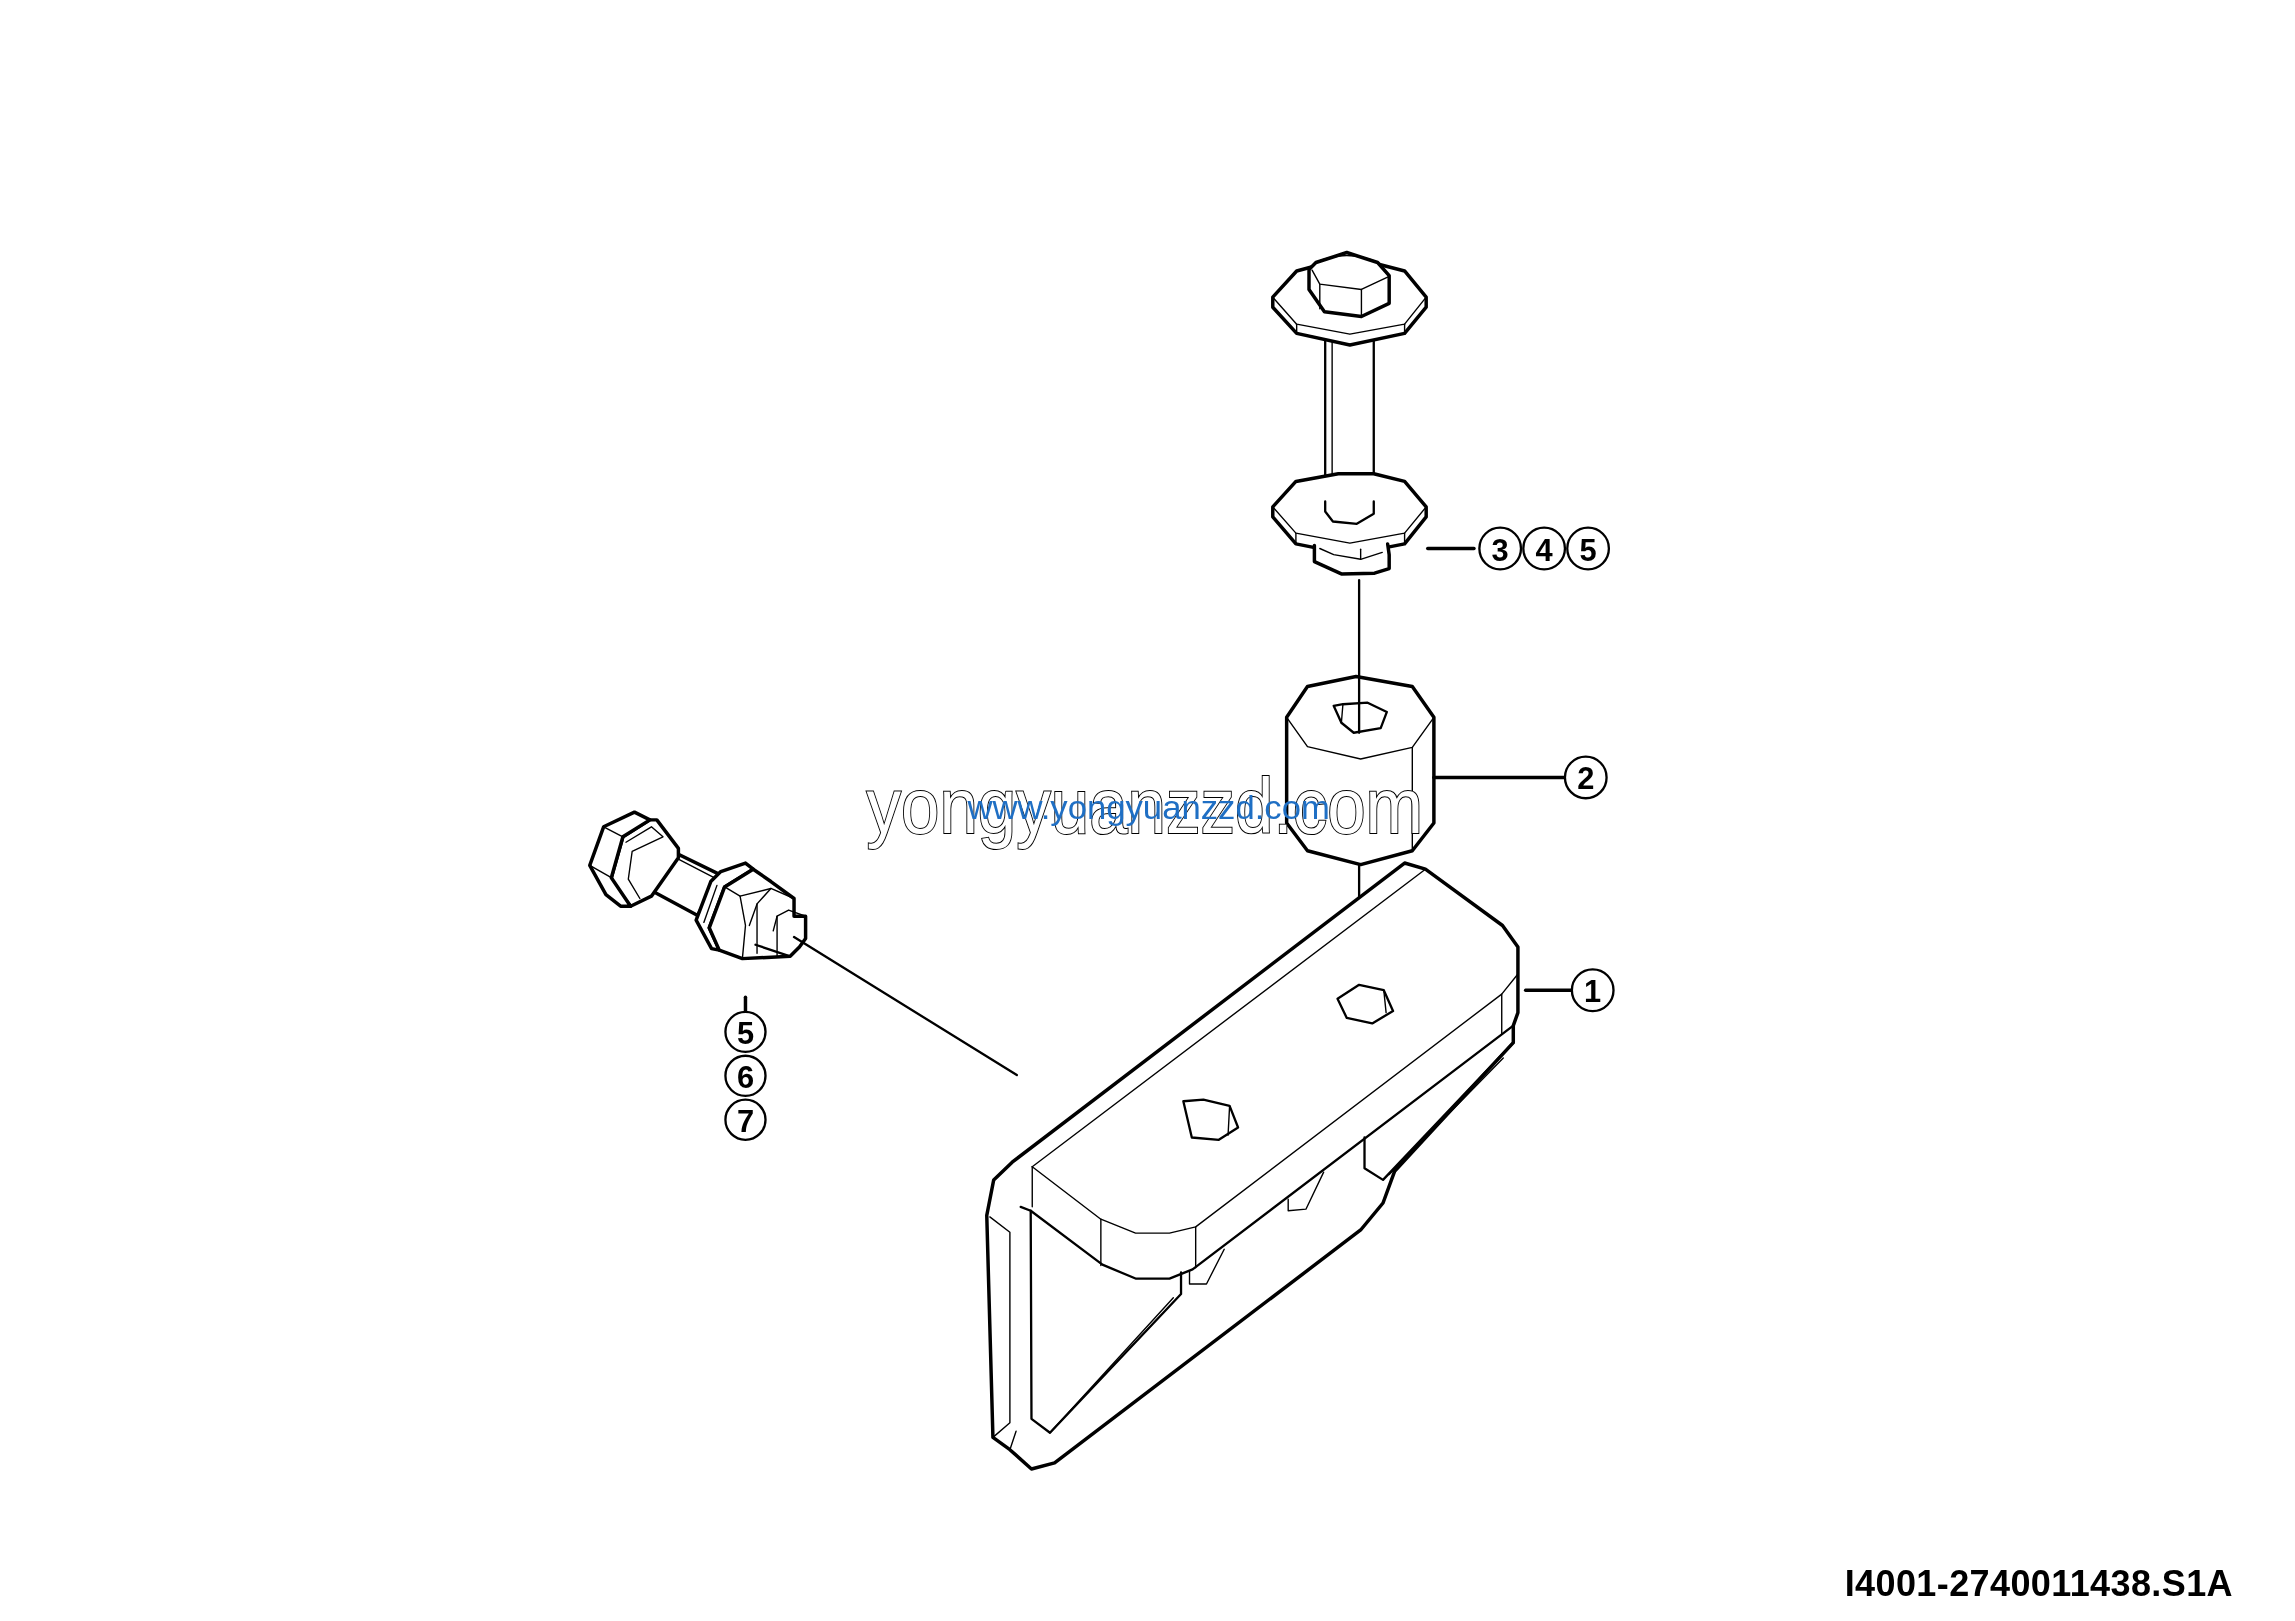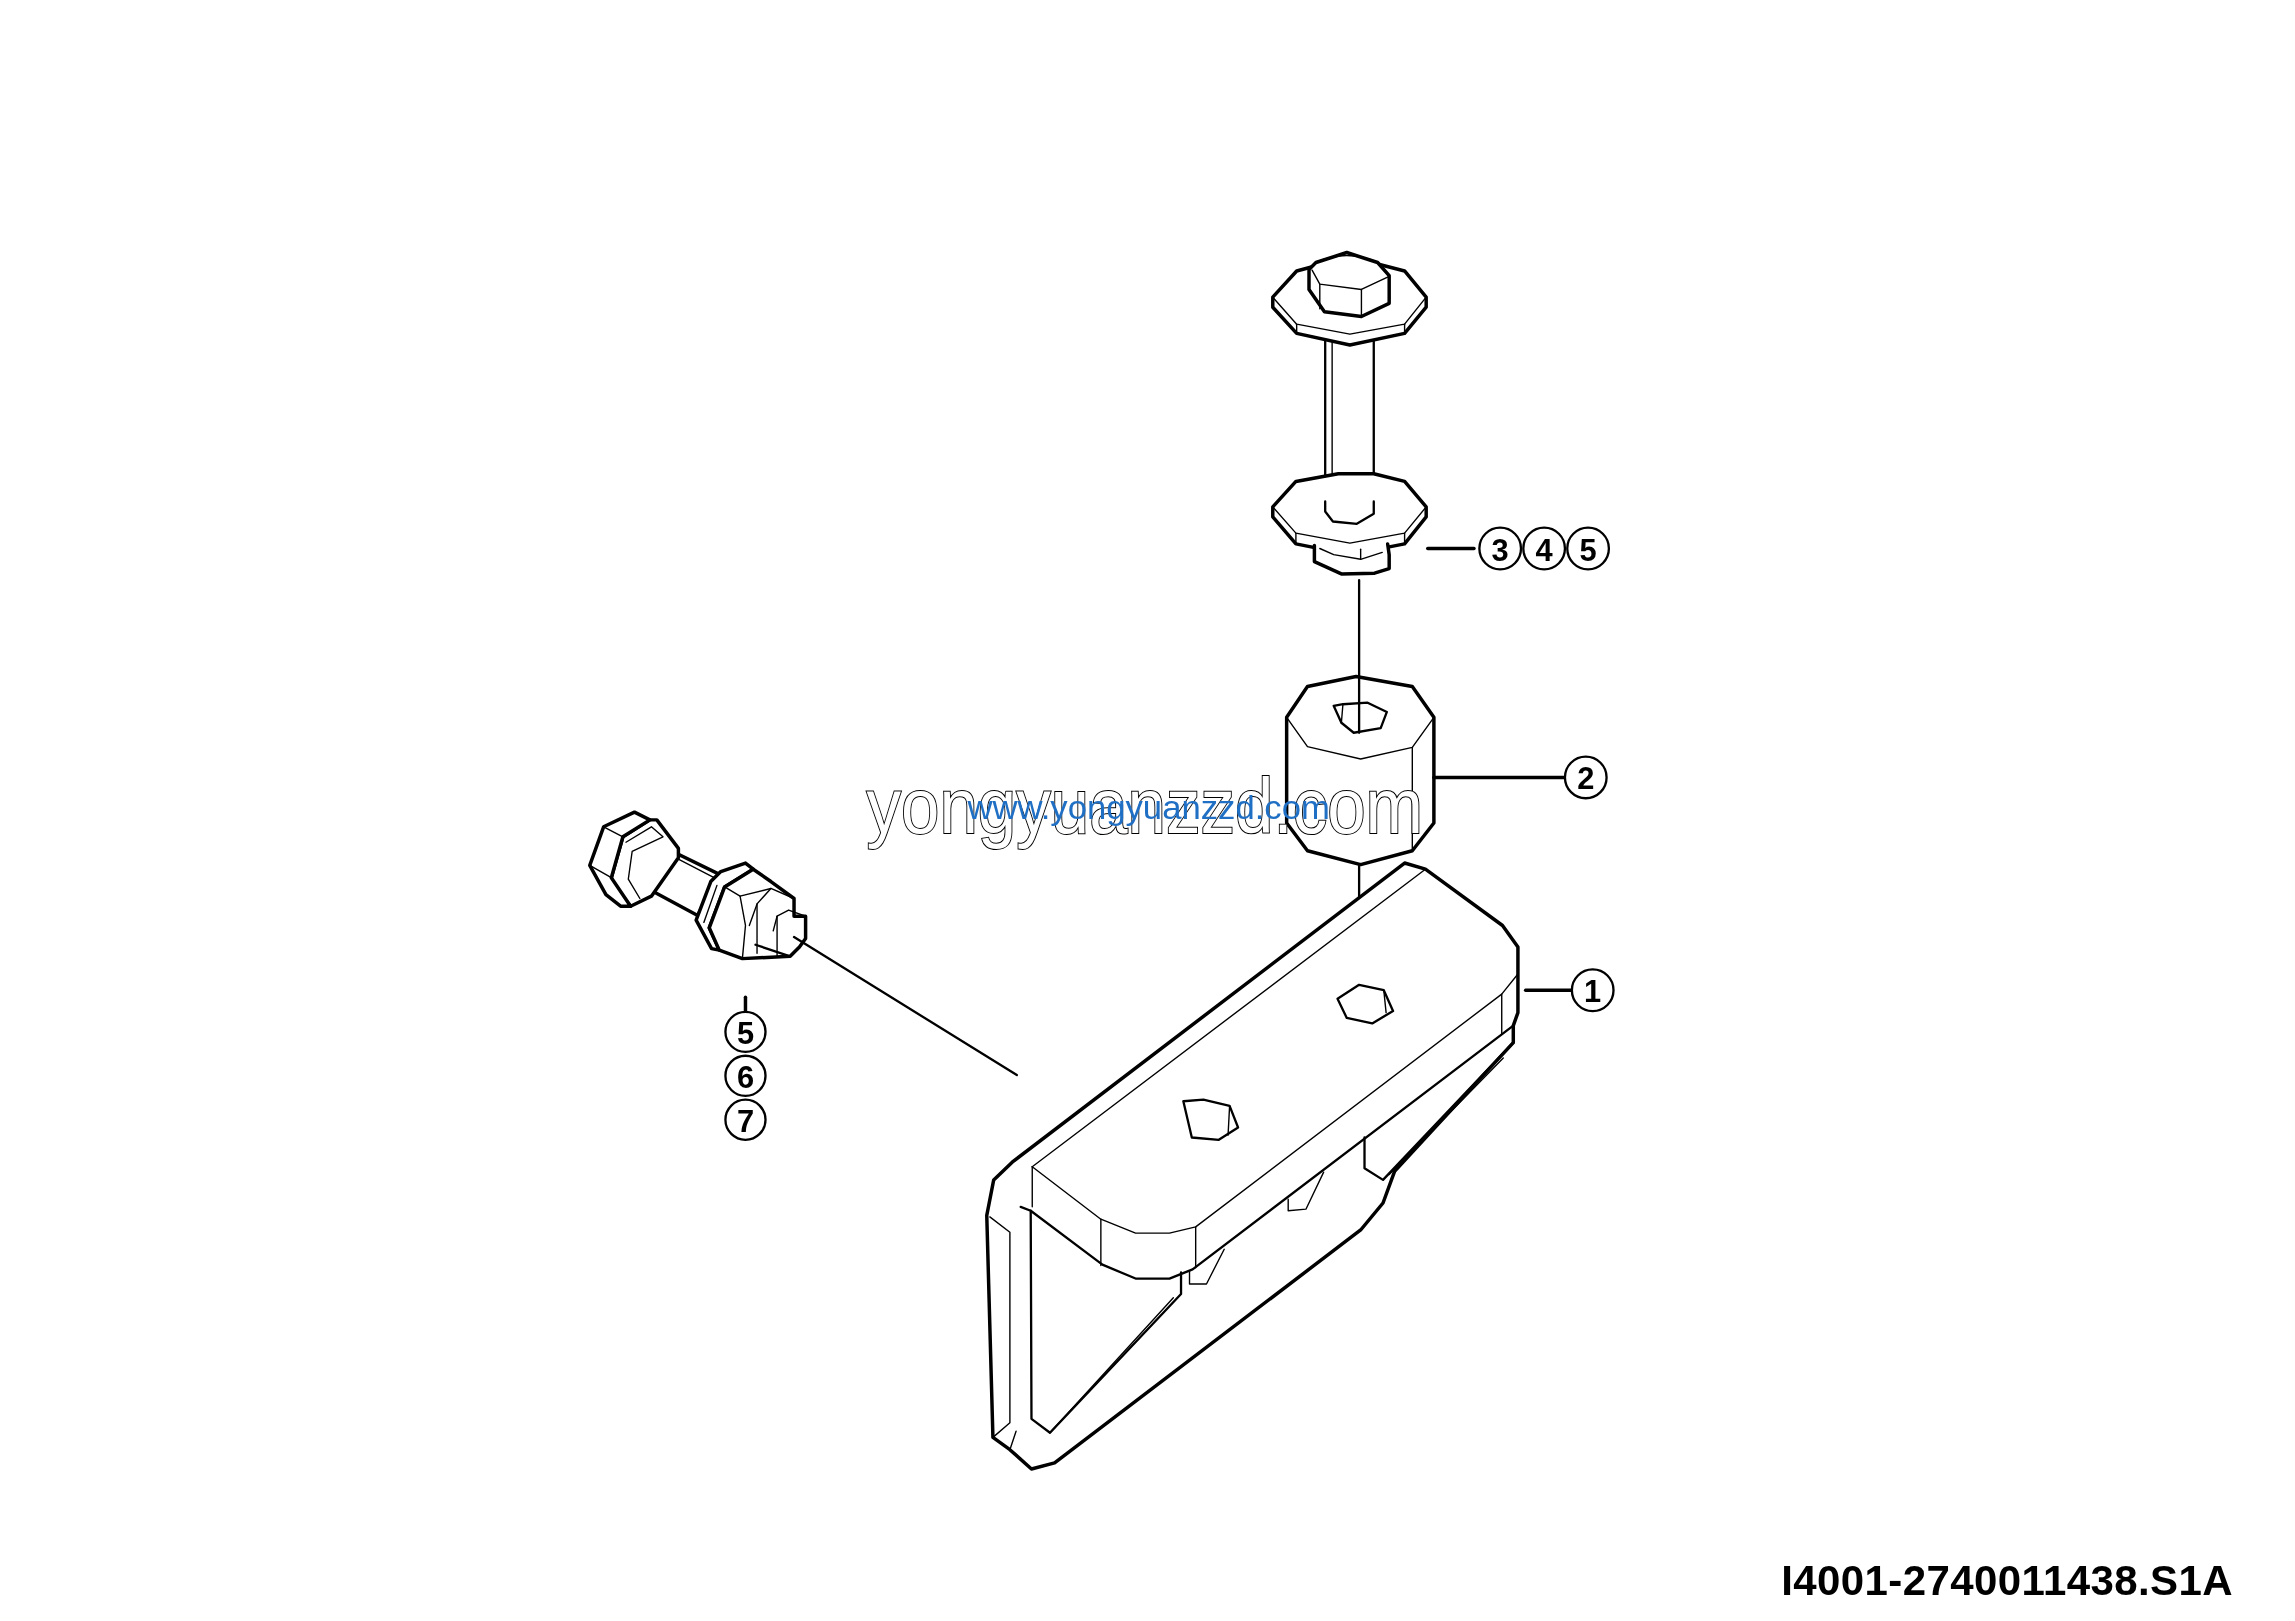--- a/index.html
+++ b/index.html
@@ -7,21 +7,21 @@
   #drawing { position: absolute; left: 0; top: 0; width: 2295px; height: 1622px; }
   .ln { fill: none; stroke: #000; stroke-linejoin: round; stroke-linecap: round; }
   .thick { stroke-width: 4.5; }
   .med { stroke-width: 3; }
   .thin { stroke-width: 1.8; }
   .fillw { fill: #fff; }
   .callout-circle { fill: #fff; stroke: #000; stroke-width: 3; }
   .callout-text { font-family: "Liberation Sans", sans-serif; font-weight: bold; font-size: 40px; fill: #000; text-anchor: middle; dominant-baseline: central; }
   .wm-outline { font-family: "Liberation Sans", sans-serif; font-size: 100px; fill: #fff; stroke: #000; stroke-width: 2.6; paint-order: stroke; }
   .wm-blue { font-family: "Liberation Sans", sans-serif; font-size: 44px; fill: #1f6fc4; }
-  .drawing-id { position: absolute; right: 62px; bottom: 17px; font-family: "Liberation Sans", sans-serif; font-weight: bold; font-size: 42px; color: #000; letter-spacing: 0.4px; }
+  .drawing-id { position: absolute; right: 62px; bottom: 17px; font-family: "Liberation Sans", sans-serif; font-weight: bold; font-size: 36px; color: #000; letter-spacing: 0.4px; }
 </style>
 </head>
 <body>
 
 <svg id="drawing" viewBox="0 0 2977 2103" xmlns="http://www.w3.org/2000/svg">
 
   <g>
 
     <g>
       <rect class="ln med fillw" x="1719" y="420" width="63" height="230"></rect>

